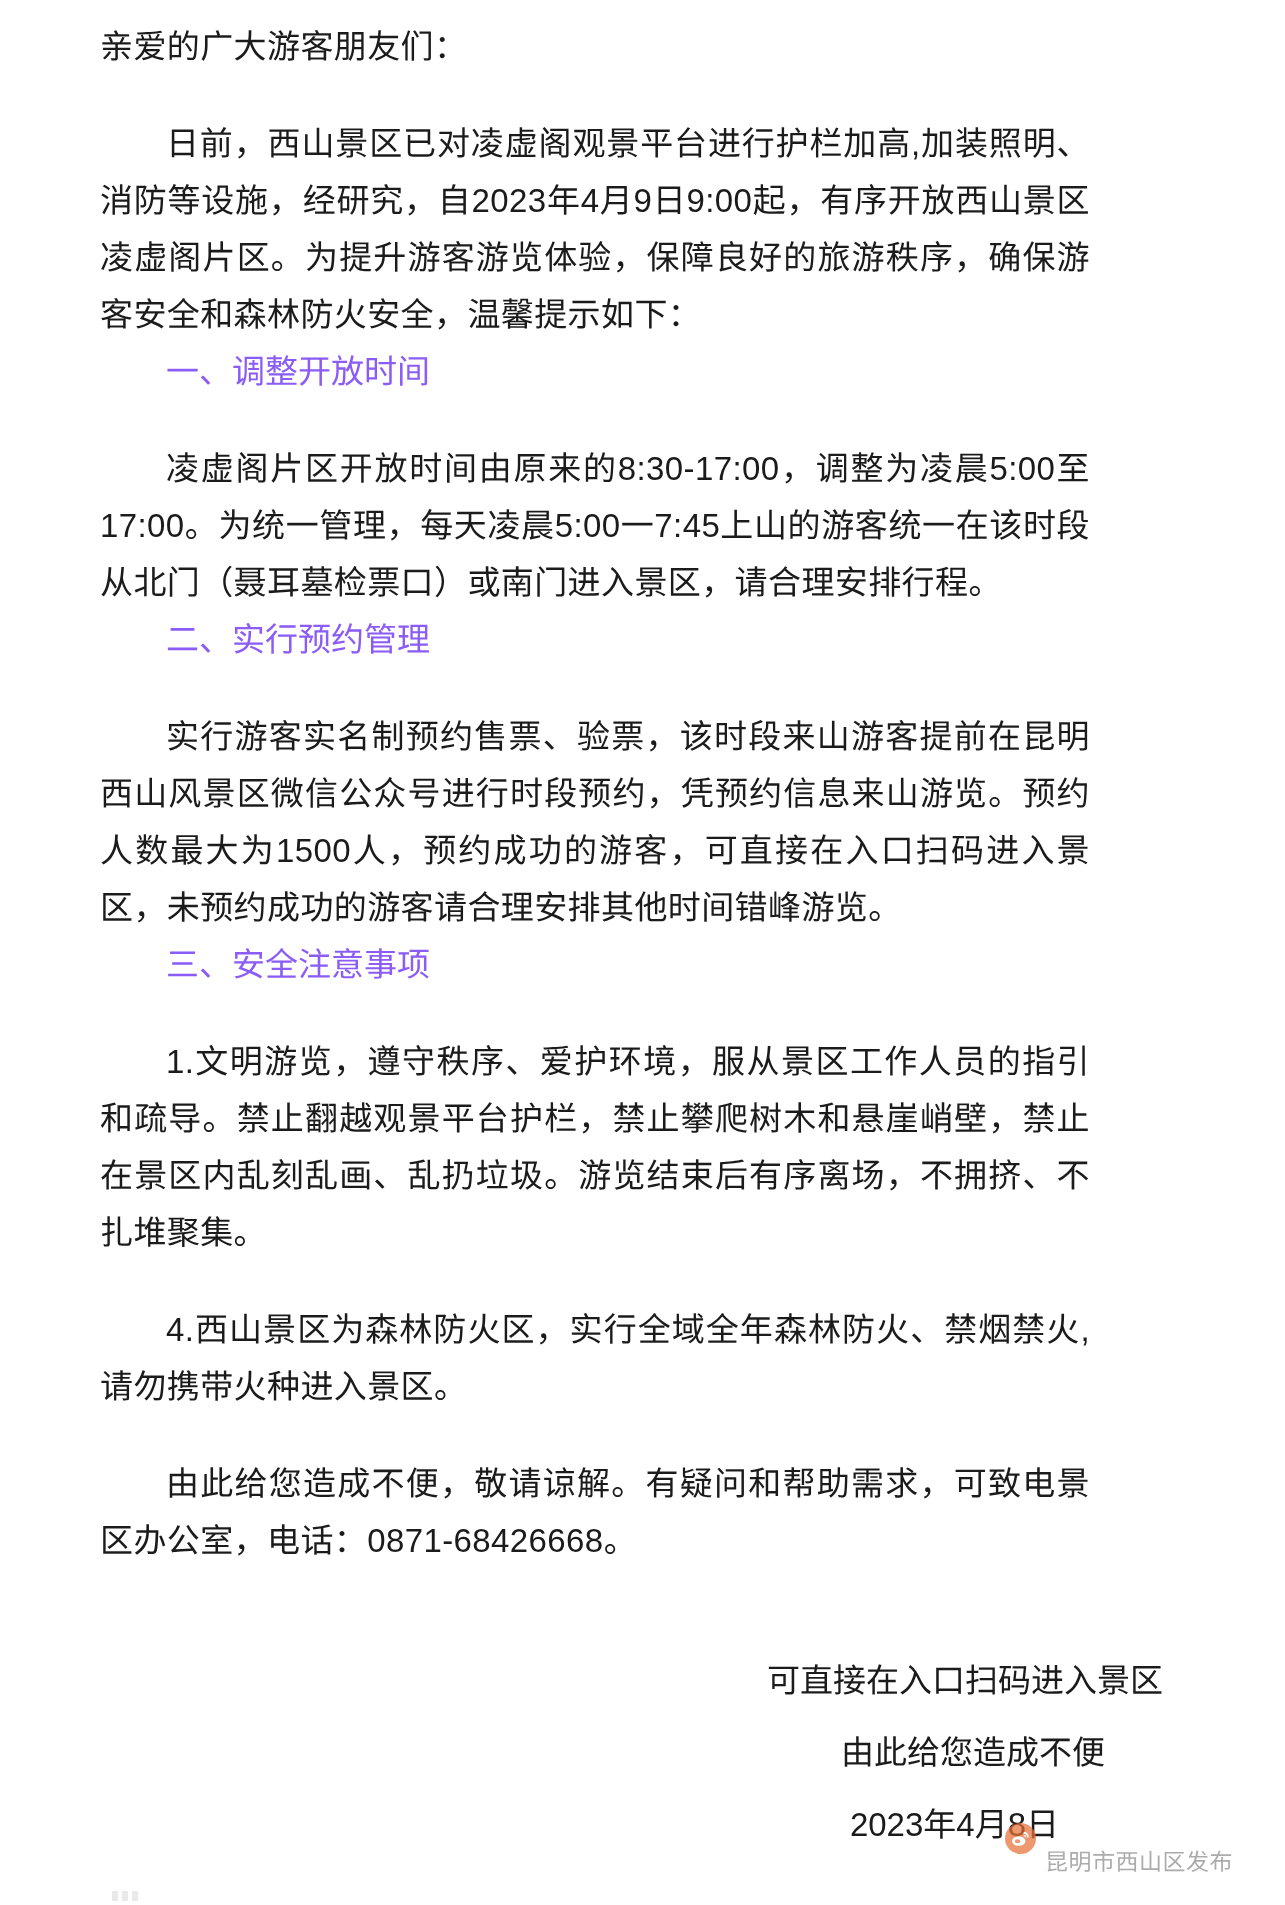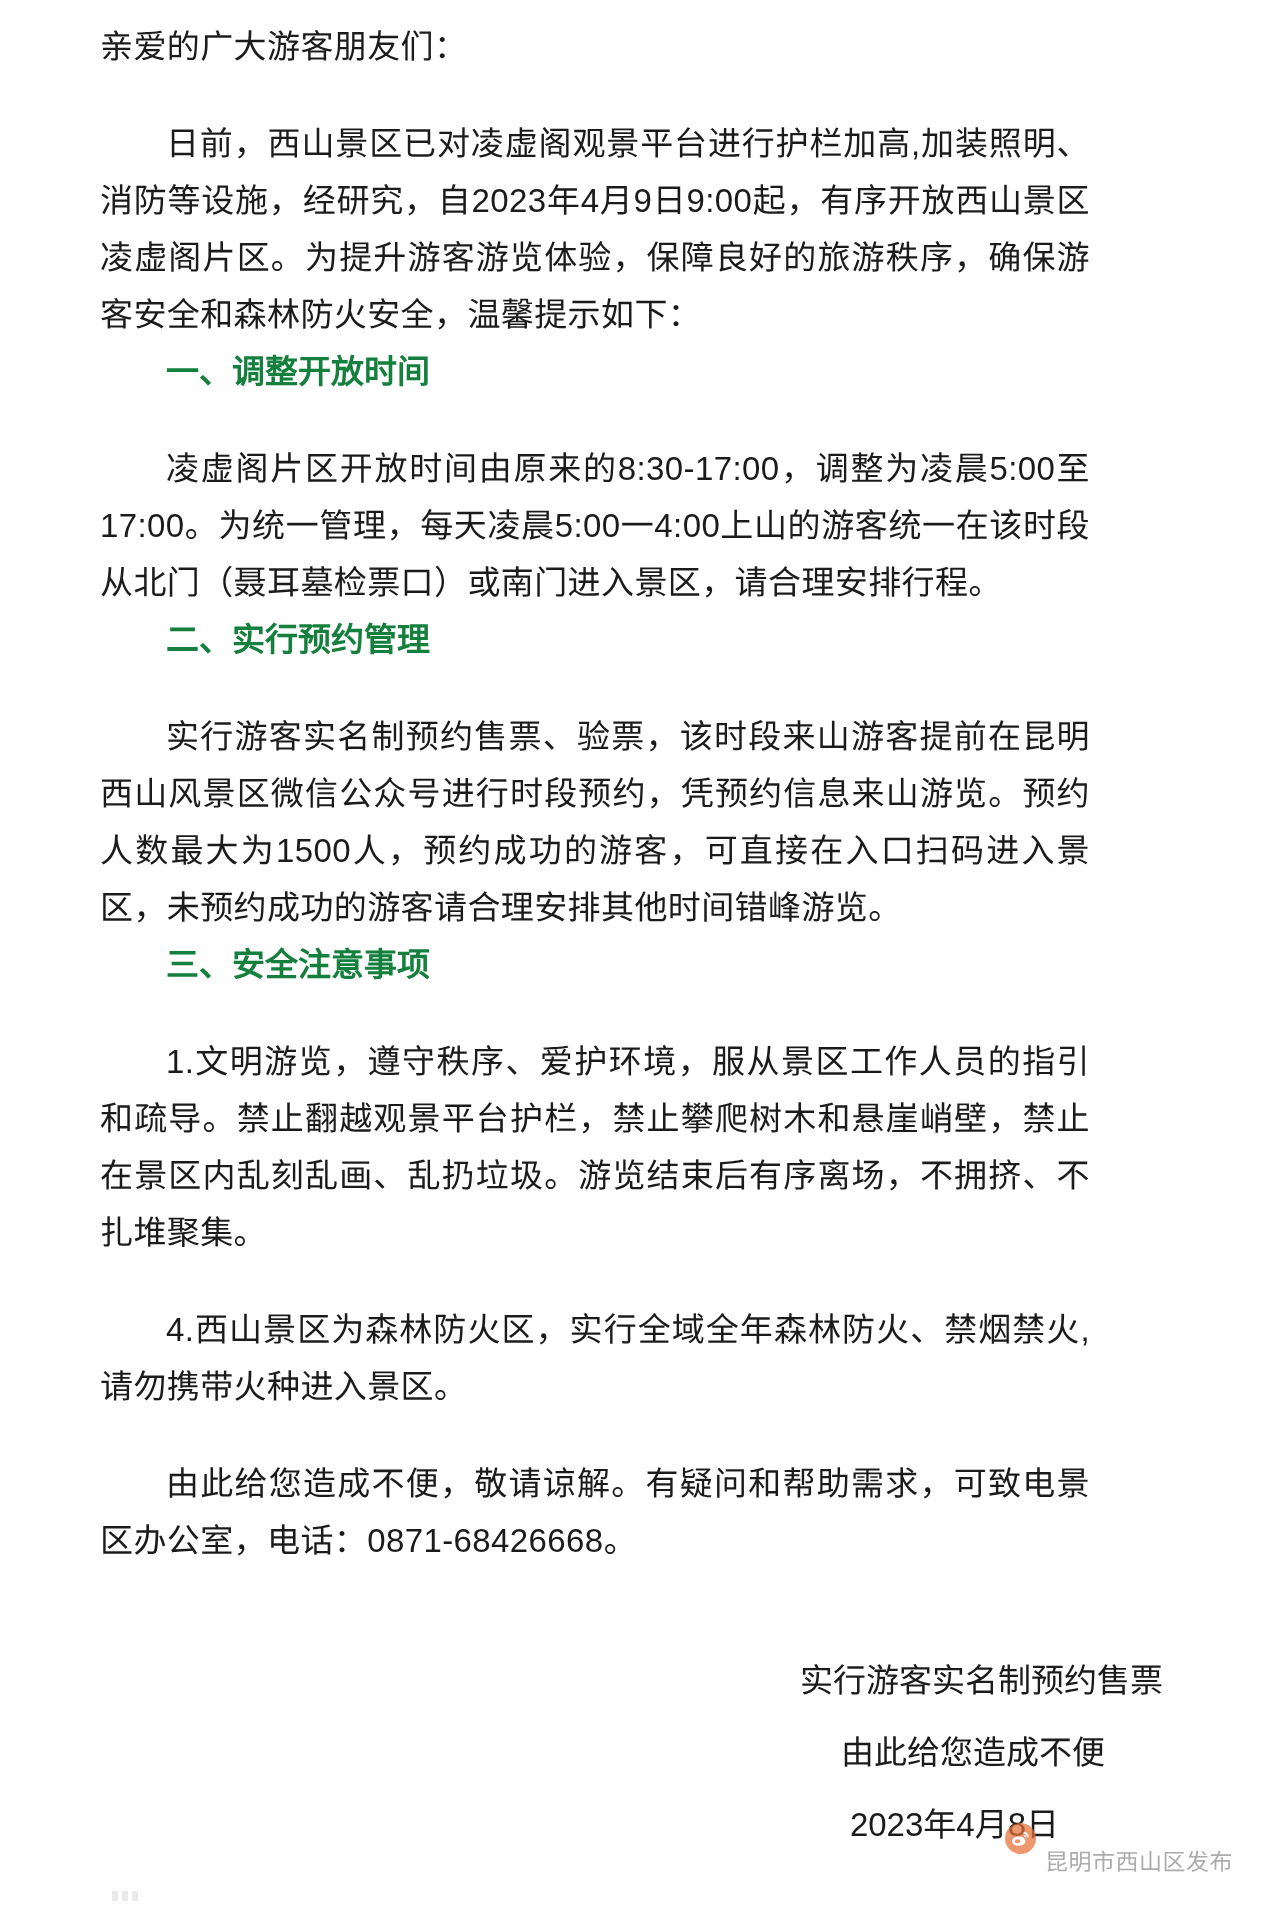--- a/index.html
+++ b/index.html
@@ -45,22 +45,22 @@
     text-indent: 2em;
   }
   .gap-md { margin-top: 40px; }
   .gap-lg { margin-top: 48px; }
 
   .section-heading {
     font-size: 33px;
     line-height: 57px;
     text-indent: 2em;
     margin: 0;
-    font-weight: 700;
-    color: #15803d;
+    font-weight: 400;
+    color: #8b5cf6;
   }
 
   .signature-block {
     position: absolute;
     right: 118px;
     top: 1645px;
     width: 560px;
     text-align: right;
   }
   .sig-line {
@@ -116,38 +116,38 @@
 <div class="page">
 
   <div class="doc-body">
 
     <p class="para salutation">亲爱的广大游客朋友们：</p>
 
     <p class="para indent gap-md">日前，西山景区已对凌虚阁观景平台进行护栏加高,加装照明、消防等设施，经研究，自2023年4月9日9:00起，有序开放西山景区凌虚阁片区。为提升游客游览体验，保障良好的旅游秩序，确保游客安全和森林防火安全，温馨提示如下：</p>
 
     <p class="section-heading gap-lg">一、调整开放时间</p>
 
-    <p class="para indent gap-md">凌虚阁片区开放时间由原来的8:30-17:00，调整为凌晨5:00至17:00。为统一管理，每天凌晨5:00一4:00上山的游客统一在该时段从北门（聂耳墓检票口）或南门进入景区，请合理安排行程。</p>
+    <p class="para indent gap-md">凌虚阁片区开放时间由原来的8:30-17:00，调整为凌晨5:00至17:00。为统一管理，每天凌晨5:00一7:45上山的游客统一在该时段从北门（聂耳墓检票口）或南门进入景区，请合理安排行程。</p>
 
     <p class="section-heading gap-lg">二、实行预约管理</p>
 
     <p class="para indent gap-md">实行游客实名制预约售票、验票，该时段来山游客提前在昆明西山风景区微信公众号进行时段预约，凭预约信息来山游览。预约人数最大为1500人，预约成功的游客，可直接在入口扫码进入景区，未预约成功的游客请合理安排其他时间错峰游览。</p>
 
     <p class="section-heading gap-lg">三、安全注意事项</p>
 
     <p class="para indent gap-md">1.文明游览，遵守秩序、爱护环境，服从景区工作人员的指引和疏导。禁止翻越观景平台护栏，禁止攀爬树木和悬崖峭壁，禁止在景区内乱刻乱画、乱扔垃圾。游览结束后有序离场，不拥挤、不扎堆聚集。</p>
 
     <p class="para indent gap-md">4.西山景区为森林防火区，实行全域全年森林防火、禁烟禁火,请勿携带火种进入景区。</p>
 
     <p class="para indent gap-md">由此给您造成不便，敬请谅解。有疑问和帮助需求，可致电景区办公室，电话：0871-68426668。</p>
 
   </div>
 
   <div class="signature-block">
-    <div class="sig-line org">实行游客实名制预约售票</div>
+    <div class="sig-line org">可直接在入口扫码进入景区</div>
     <div class="sig-line bureau">由此给您造成不便</div>
     <div class="sig-line date">2023年4月8日</div>
   </div>
 
   <div class="corner-mark"></div>
 
   <div class="watermark">
     <span class="weibo-logo">
       <svg width="21" height="21" viewBox="0 0 24 24" aria-hidden="true">
         <ellipse cx="10" cy="15" rx="7.6" ry="5.4" fill="#ffffff"></ellipse>

